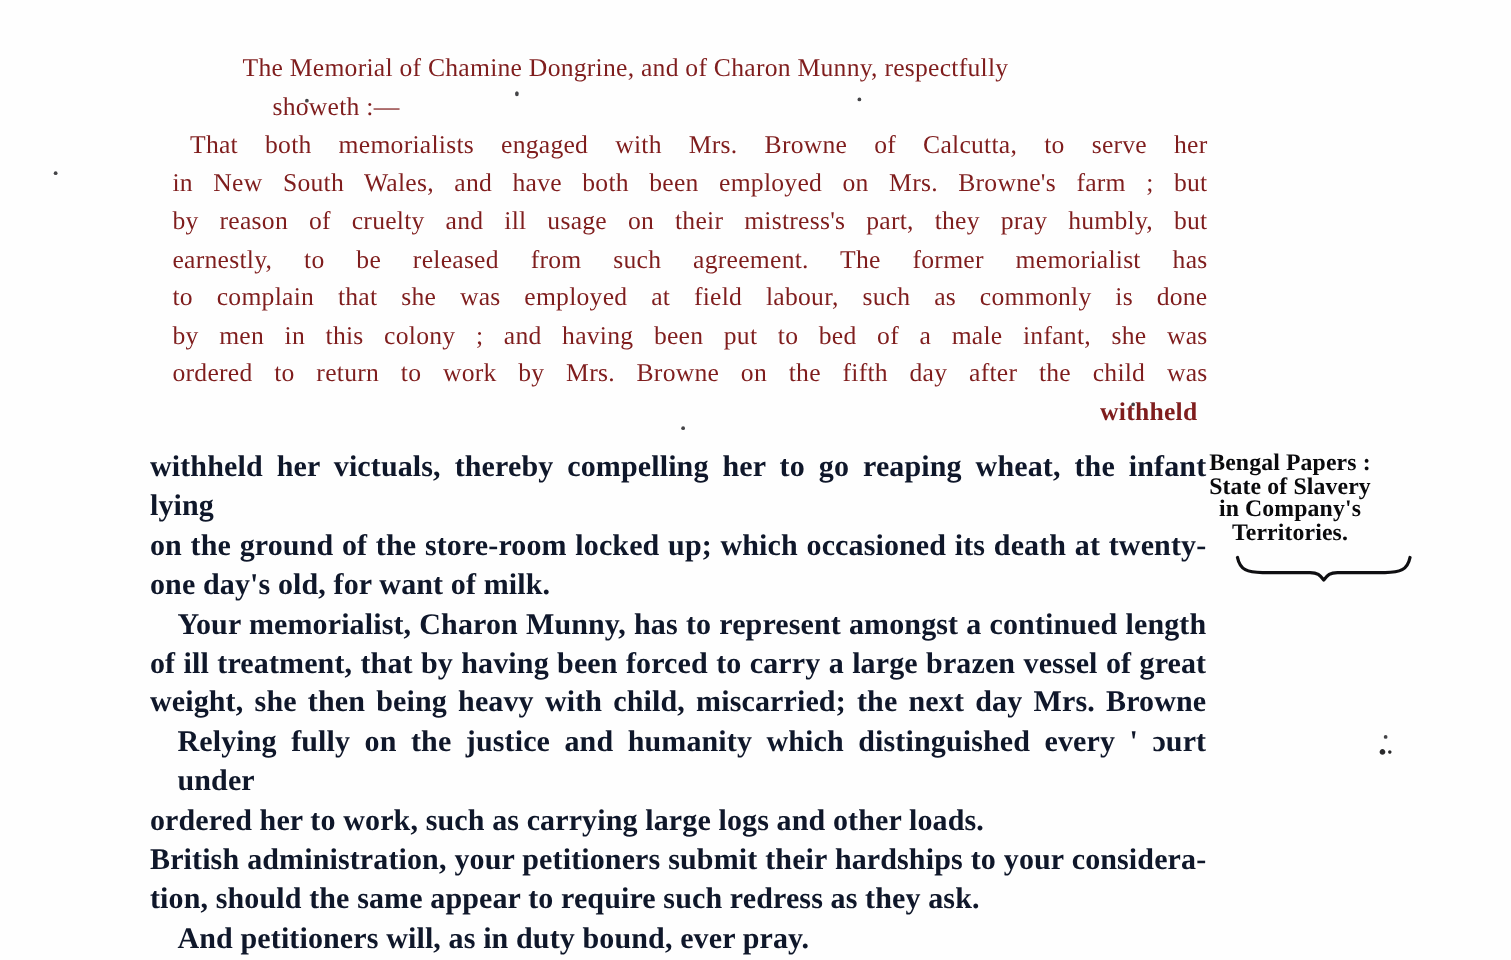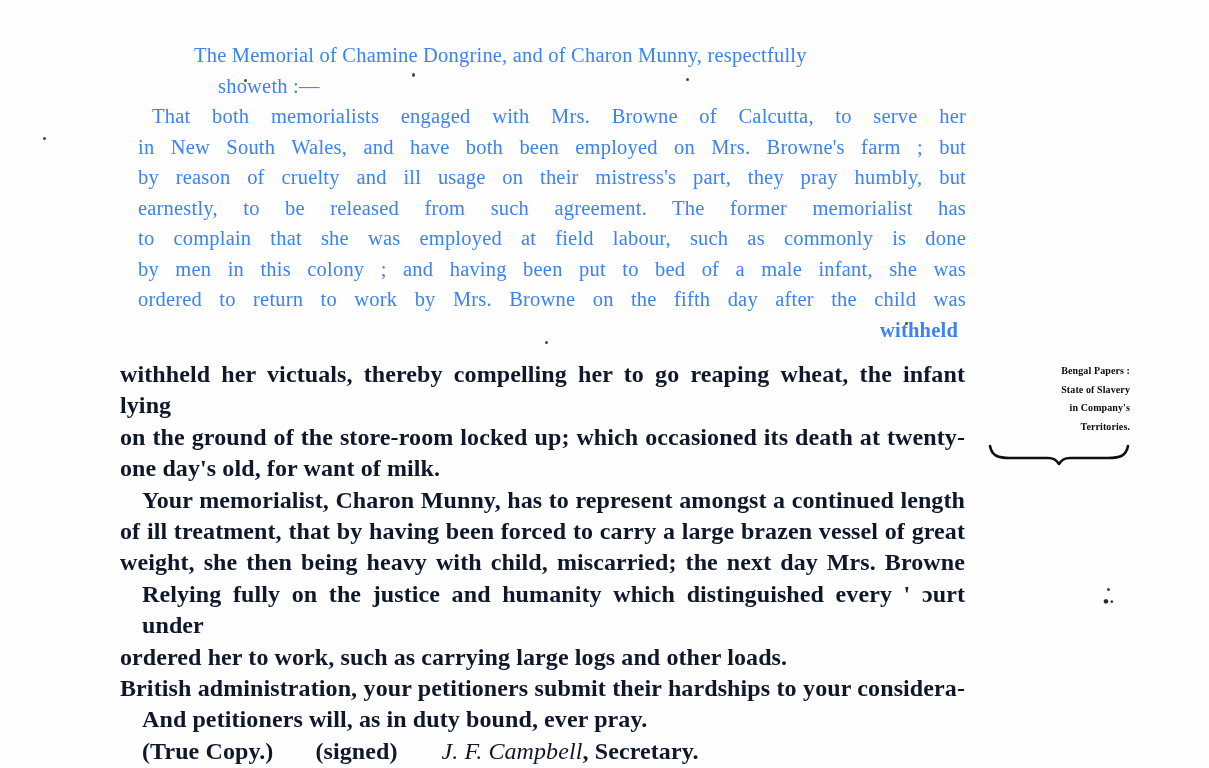--- a/index.html
+++ b/index.html
@@ -20,21 +20,21 @@
     background: #fefefe;
     overflow: hidden;
   }
 
   
   .block-upper {
     position: absolute;
     left: 138px;
     top: 40px;
     width: 828px;
-    color: #3b82f6;
+    color: #7f1d1d;
     font-size: 20.5px;
     line-height: 30.5px;
     letter-spacing: 0.2px;
     text-rendering: optimizeLegibility;
   }
   .block-upper .ln {
     white-space: nowrap;
     display: block;
   }
   .block-upper .ln.just {
@@ -77,27 +77,27 @@
   .sig-gap-a { display: inline-block; width: 42px; }
   .sig-gap-b { display: inline-block; width: 44px; }
   .sig-name {
     font-style: italic;
     font-weight: 400;
   }
 
   
   .margin-note {
     position: absolute;
-    left: 980px;
+    left: 957px;
     top: 362px;
     width: 150px;
-    text-align: right;
+    text-align: center;
     color: #0a0a0c;
     font-weight: 700;
-    font-size: 10px;
+    font-size: 19px;
     line-height: 18.5px;
     letter-spacing: 0.1px;
   }
   .margin-note .mn-line { display: block; white-space: nowrap; }
   .brace {
     position: absolute;
     left: 988px;
     top: 444px;
     width: 142px;
     height: 22px;
@@ -147,20 +147,21 @@
     <span class="ln just">on the ground of the  store-room  locked up;  which occasioned  its death at twenty-</span>
     <span class="ln">one day's old, for want of milk.</span>
 
     <span class="ln just indent">Your memorialist, Charon Munny, has to represent amongst a continued length</span>
     <span class="ln just">of ill treatment, that by having been forced to carry  a  large brazen vessel of great</span>
     <span class="ln just">weight, she then being heavy with child, miscarried; the next day Mrs. Browne</span>
     <span class="ln just indent">Relying fully on the justice and humanity which distinguished every ' ɔurt under</span>
 
     <span class="ln">ordered her to work, such as carrying large logs and other loads.</span>
     <span class="ln just">British administration, your petitioners submit their hardships to your considera-</span>
+    <span class="ln">tion, should the same appear to require such redress as they ask.</span>
 
     <span class="ln indent">And petitioners will, as in duty bound, ever pray.</span>
 
     <span class="ln sig-line">
       <span>(True Copy.)</span><span class="sig-gap-a"></span><span>(signed)</span><span class="sig-gap-b"></span><span class="sig-name">J. F. Campbell</span><span>, Secretary.</span>
     </span>
   </div>
 
   <div class="margin-note">
     <span class="mn-line">Bengal Papers :</span>

